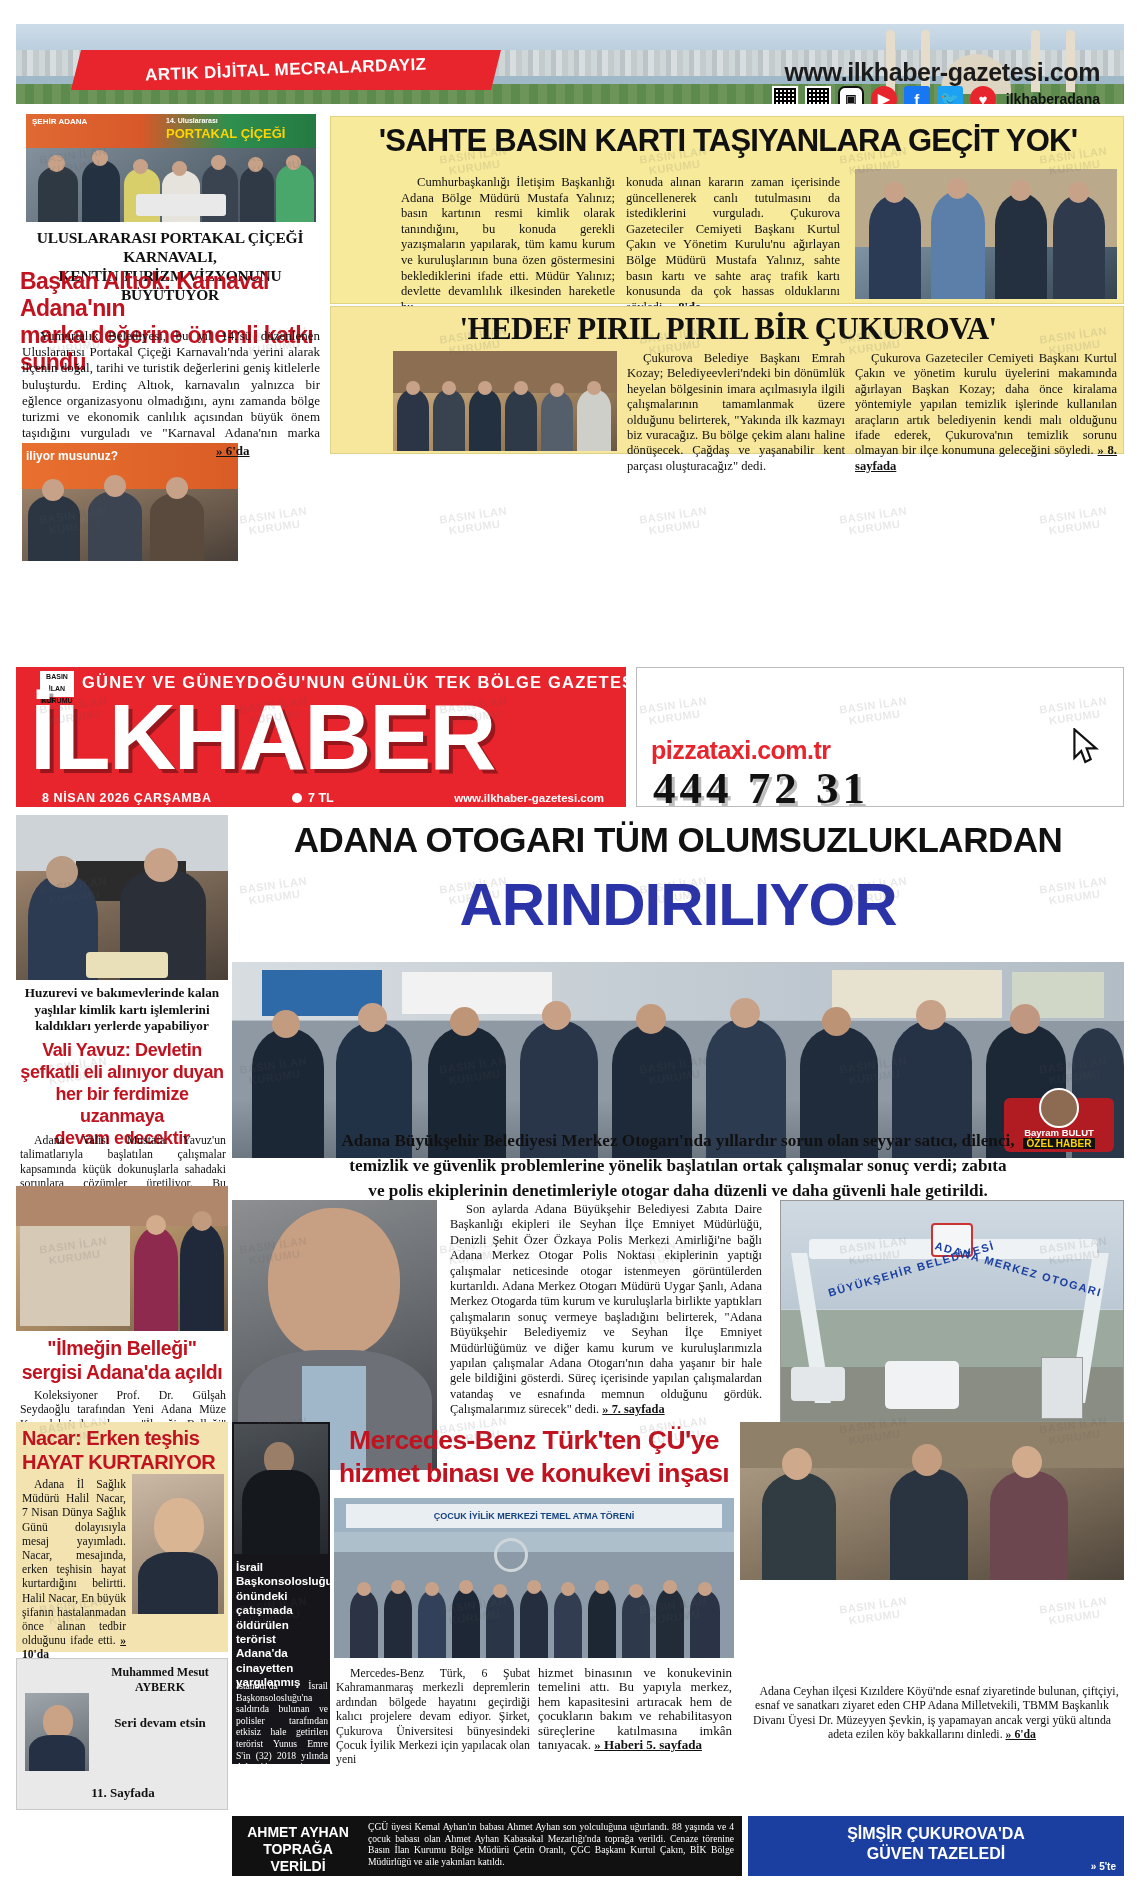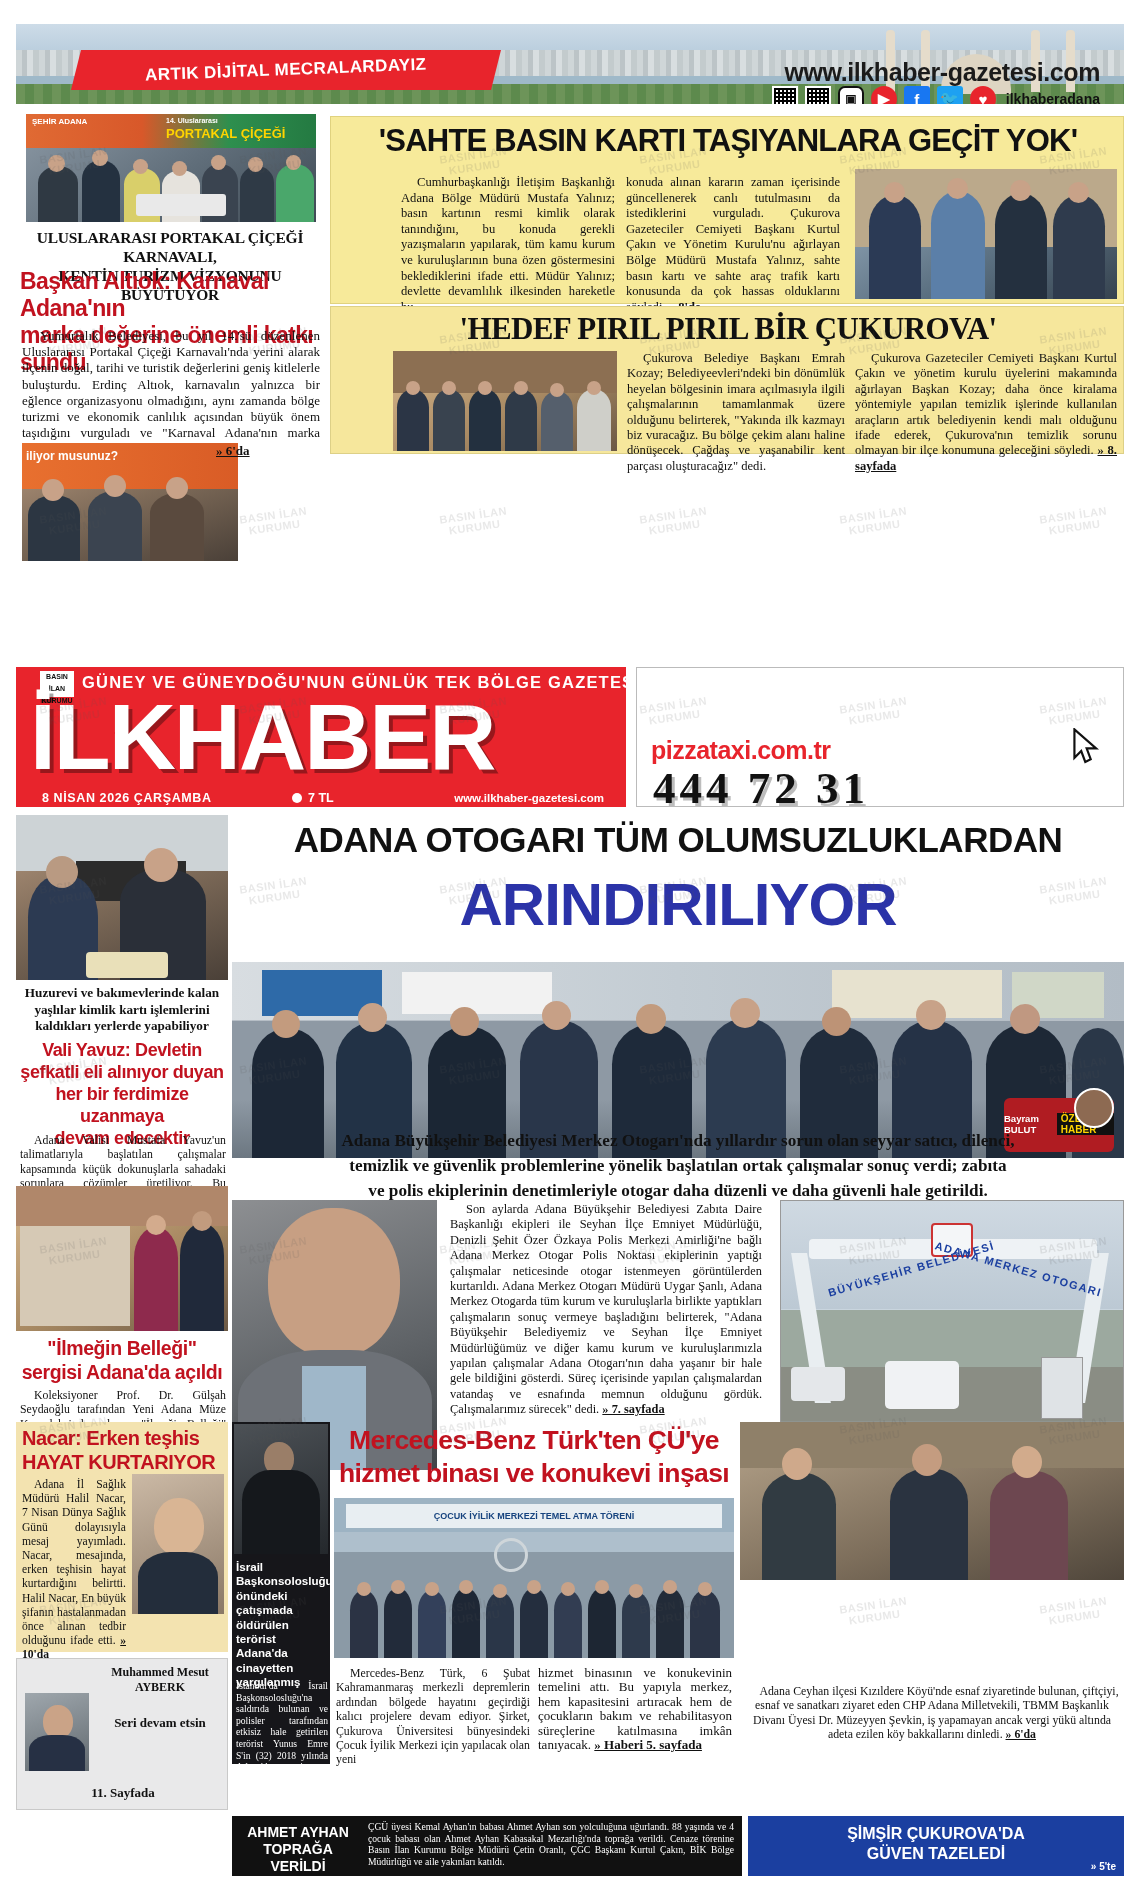--- a/index.html
+++ b/index.html
@@ -342,21 +342,21 @@
     <div class="head" style="left:498px;bottom:130px;width:30px;height:30px;background:#c8a288;"></div>
     <div class="fig" style="left:568px;width:78px;height:132px;background:#202c3c;"></div>
     <div class="head" style="left:590px;bottom:122px;width:29px;height:29px;background:#bd9376;"></div>
     <div class="fig" style="left:660px;width:80px;height:138px;background:#253246;"></div>
     <div class="head" style="left:684px;bottom:128px;width:30px;height:30px;background:#c8a288;"></div>
     <div class="fig" style="left:754px;width:80px;height:134px;background:#1d2836;"></div>
     <div class="head" style="left:778px;bottom:124px;width:30px;height:30px;background:#c09881;"></div>
     <div class="fig" style="left:840px;width:52px;height:130px;background:#2a3748;"></div>
 
     <div style="position:absolute;right:10px;bottom:6px;width:110px;height:54px;background:#b01c22;border-radius:6px;
-                display:flex;align-items:center;justify-content:flex-end;padding-bottom:3px;">
+                display:flex;flex-direction:column;align-items:center;justify-content:flex-end;padding-bottom:3px;">
       <div style="position:absolute;top:-10px;width:40px;height:40px;border-radius:50%;background:#8d6a52;border:2px solid #fff;"></div>
       <div style="font:700 9.5px 'Liberation Sans',sans-serif;color:#fff;">Bayram BULUT</div>
       <div style="font:700 10px 'Liberation Sans',sans-serif;color:#ffd400;background:#111;padding:0 4px;">ÖZEL HABER</div>
     </div>
   </div>
 
   <div class="mainlead">
     <div>Adana Büyükşehir Belediyesi Merkez Otogarı'nda yıllardır sorun olan seyyar satıcı, dilenci,</div>
     <div>temizlik ve güvenlik problemlerine yönelik başlatılan ortak çalışmalar sonuç verdi; zabıta</div>
     <div>ve polis ekiplerinin denetimleriyle otogar daha düzenli ve daha güvenli hale getirildi.</div>

